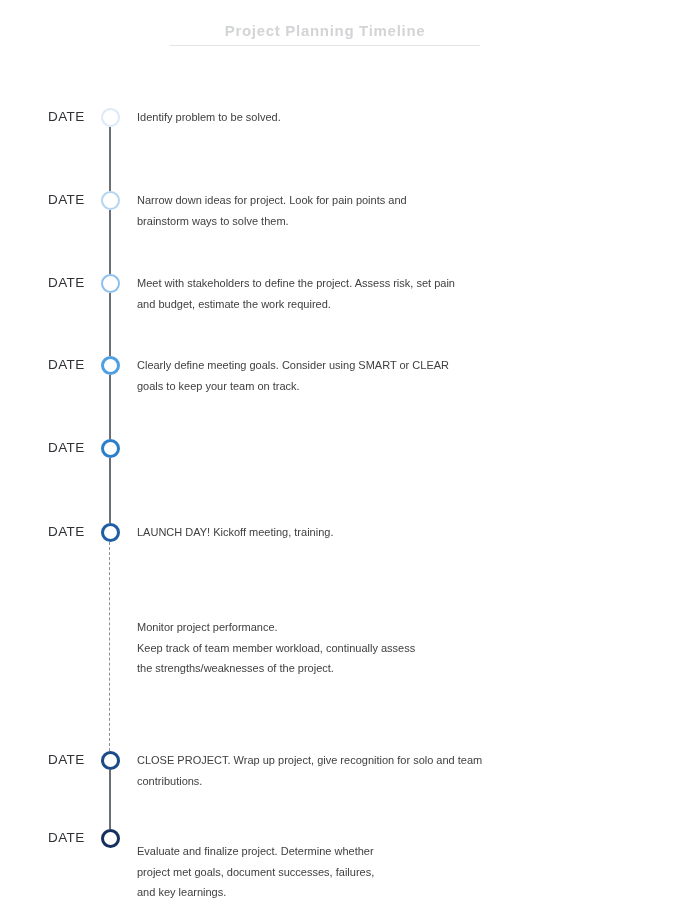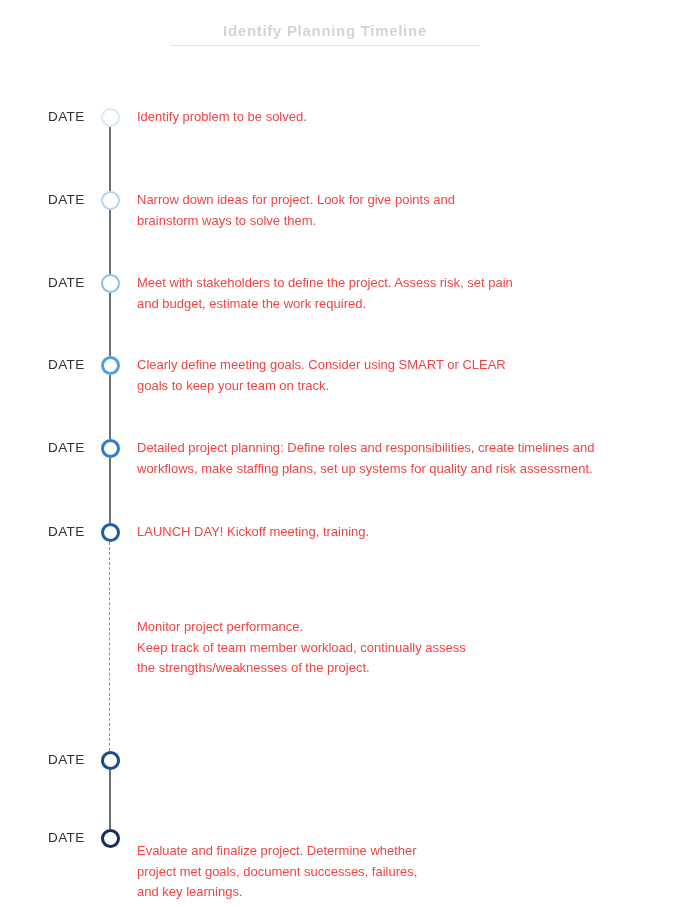--- a/index.html
+++ b/index.html
@@ -83,67 +83,67 @@
     color: #2f3134;
     letter-spacing: 0.4px;
     line-height: 16px;
     white-space: nowrap;
   }
 
   
   .desc {
     position: absolute;
     left: 137px;
-    font-size: 13px;
-    color: #ef4444;
+    font-size: 11px;
+    color: #404040;
     line-height: 20.5px;
     white-space: pre-line;
   }
 </style>
 </head>
 <body>
 
 <div id="title-block">
-  <div id="page-title">Identify Planning Timeline</div>
+  <div id="page-title">Project Planning Timeline</div>
   <div id="title-rule"></div>
 </div>
 
 <div id="timeline">
     <div class="spine" style="top: 126.5px; height: 64px;"></div>
     <div class="spine" style="top: 209.5px; height: 64px;"></div>
     <div class="spine" style="top: 292.5px; height: 63px;"></div>
     <div class="spine" style="top: 374.5px; height: 64px;"></div>
     <div class="spine" style="top: 457.5px; height: 65px;"></div>
     <div class="spine dashed" style="top: 541.5px; height: 209px;"></div>
     <div class="spine" style="top: 769.5px; height: 59px;"></div>
     <div class="node" style="top: 117px; border: 2.4px solid rgb(219, 233, 248);"></div>
     <div class="date-label" style="top: 109px;">DATE</div>
     <div class="desc" style="top: 107px;">Identify problem to be solved.</div>
     <div class="node" style="top: 200px; border: 2.6px solid rgb(180, 212, 242);"></div>
     <div class="date-label" style="top: 192px;">DATE</div>
-    <div class="desc" style="top: 190px;">Narrow down ideas for project. Look for give points and
+    <div class="desc" style="top: 190px;">Narrow down ideas for project. Look for pain points and
 brainstorm ways to solve them.</div>
     <div class="node" style="top: 283px; border: 2.8px solid rgb(139, 192, 238);"></div>
     <div class="date-label" style="top: 275px;">DATE</div>
     <div class="desc" style="top: 273px;">Meet with stakeholders to define the project. Assess risk, set pain
 and budget, estimate the work required.</div>
     <div class="node" style="top: 365px; border: 3px solid rgb(79, 159, 227);"></div>
     <div class="date-label" style="top: 357px;">DATE</div>
     <div class="desc" style="top: 355px;">Clearly define meeting goals. Consider using SMART or CLEAR
 goals to keep your team on track.</div>
     <div class="node" style="top: 448px; border: 3.1px solid rgb(43, 126, 201);"></div>
     <div class="date-label" style="top: 440px;">DATE</div>
-    <div class="desc" style="top: 438px;">Detailed project planning: Define roles and responsibilities, create timelines and
-workflows, make staffing plans, set up systems for quality and risk assessment.</div>
     <div class="node" style="top: 532px; border: 3.2px solid rgb(31, 94, 165);"></div>
     <div class="date-label" style="top: 524px;">DATE</div>
     <div class="desc" style="top: 522px;">LAUNCH DAY! Kickoff meeting, training.</div>
     <div class="desc" style="top: 617px;">Monitor project performance.
 Keep track of team member workload, continually assess
 the strengths/weaknesses of the project.</div>
     <div class="node" style="top: 760px; border: 3.3px solid rgb(27, 74, 134);"></div>
     <div class="date-label" style="top: 752px;">DATE</div>
+    <div class="desc" style="top: 750px;">CLOSE PROJECT. Wrap up project, give recognition for solo and team
+contributions.</div>
     <div class="node" style="top: 838px; border: 3.4px solid rgb(21, 47, 94);"></div>
     <div class="date-label" style="top: 830px;">DATE</div>
     <div class="desc" style="top: 828px; margin-top: 13px;">Evaluate and finalize project. Determine whether
 project met goals, document successes, failures,
 and key learnings.</div>
   </div>
 
 </body></html>

